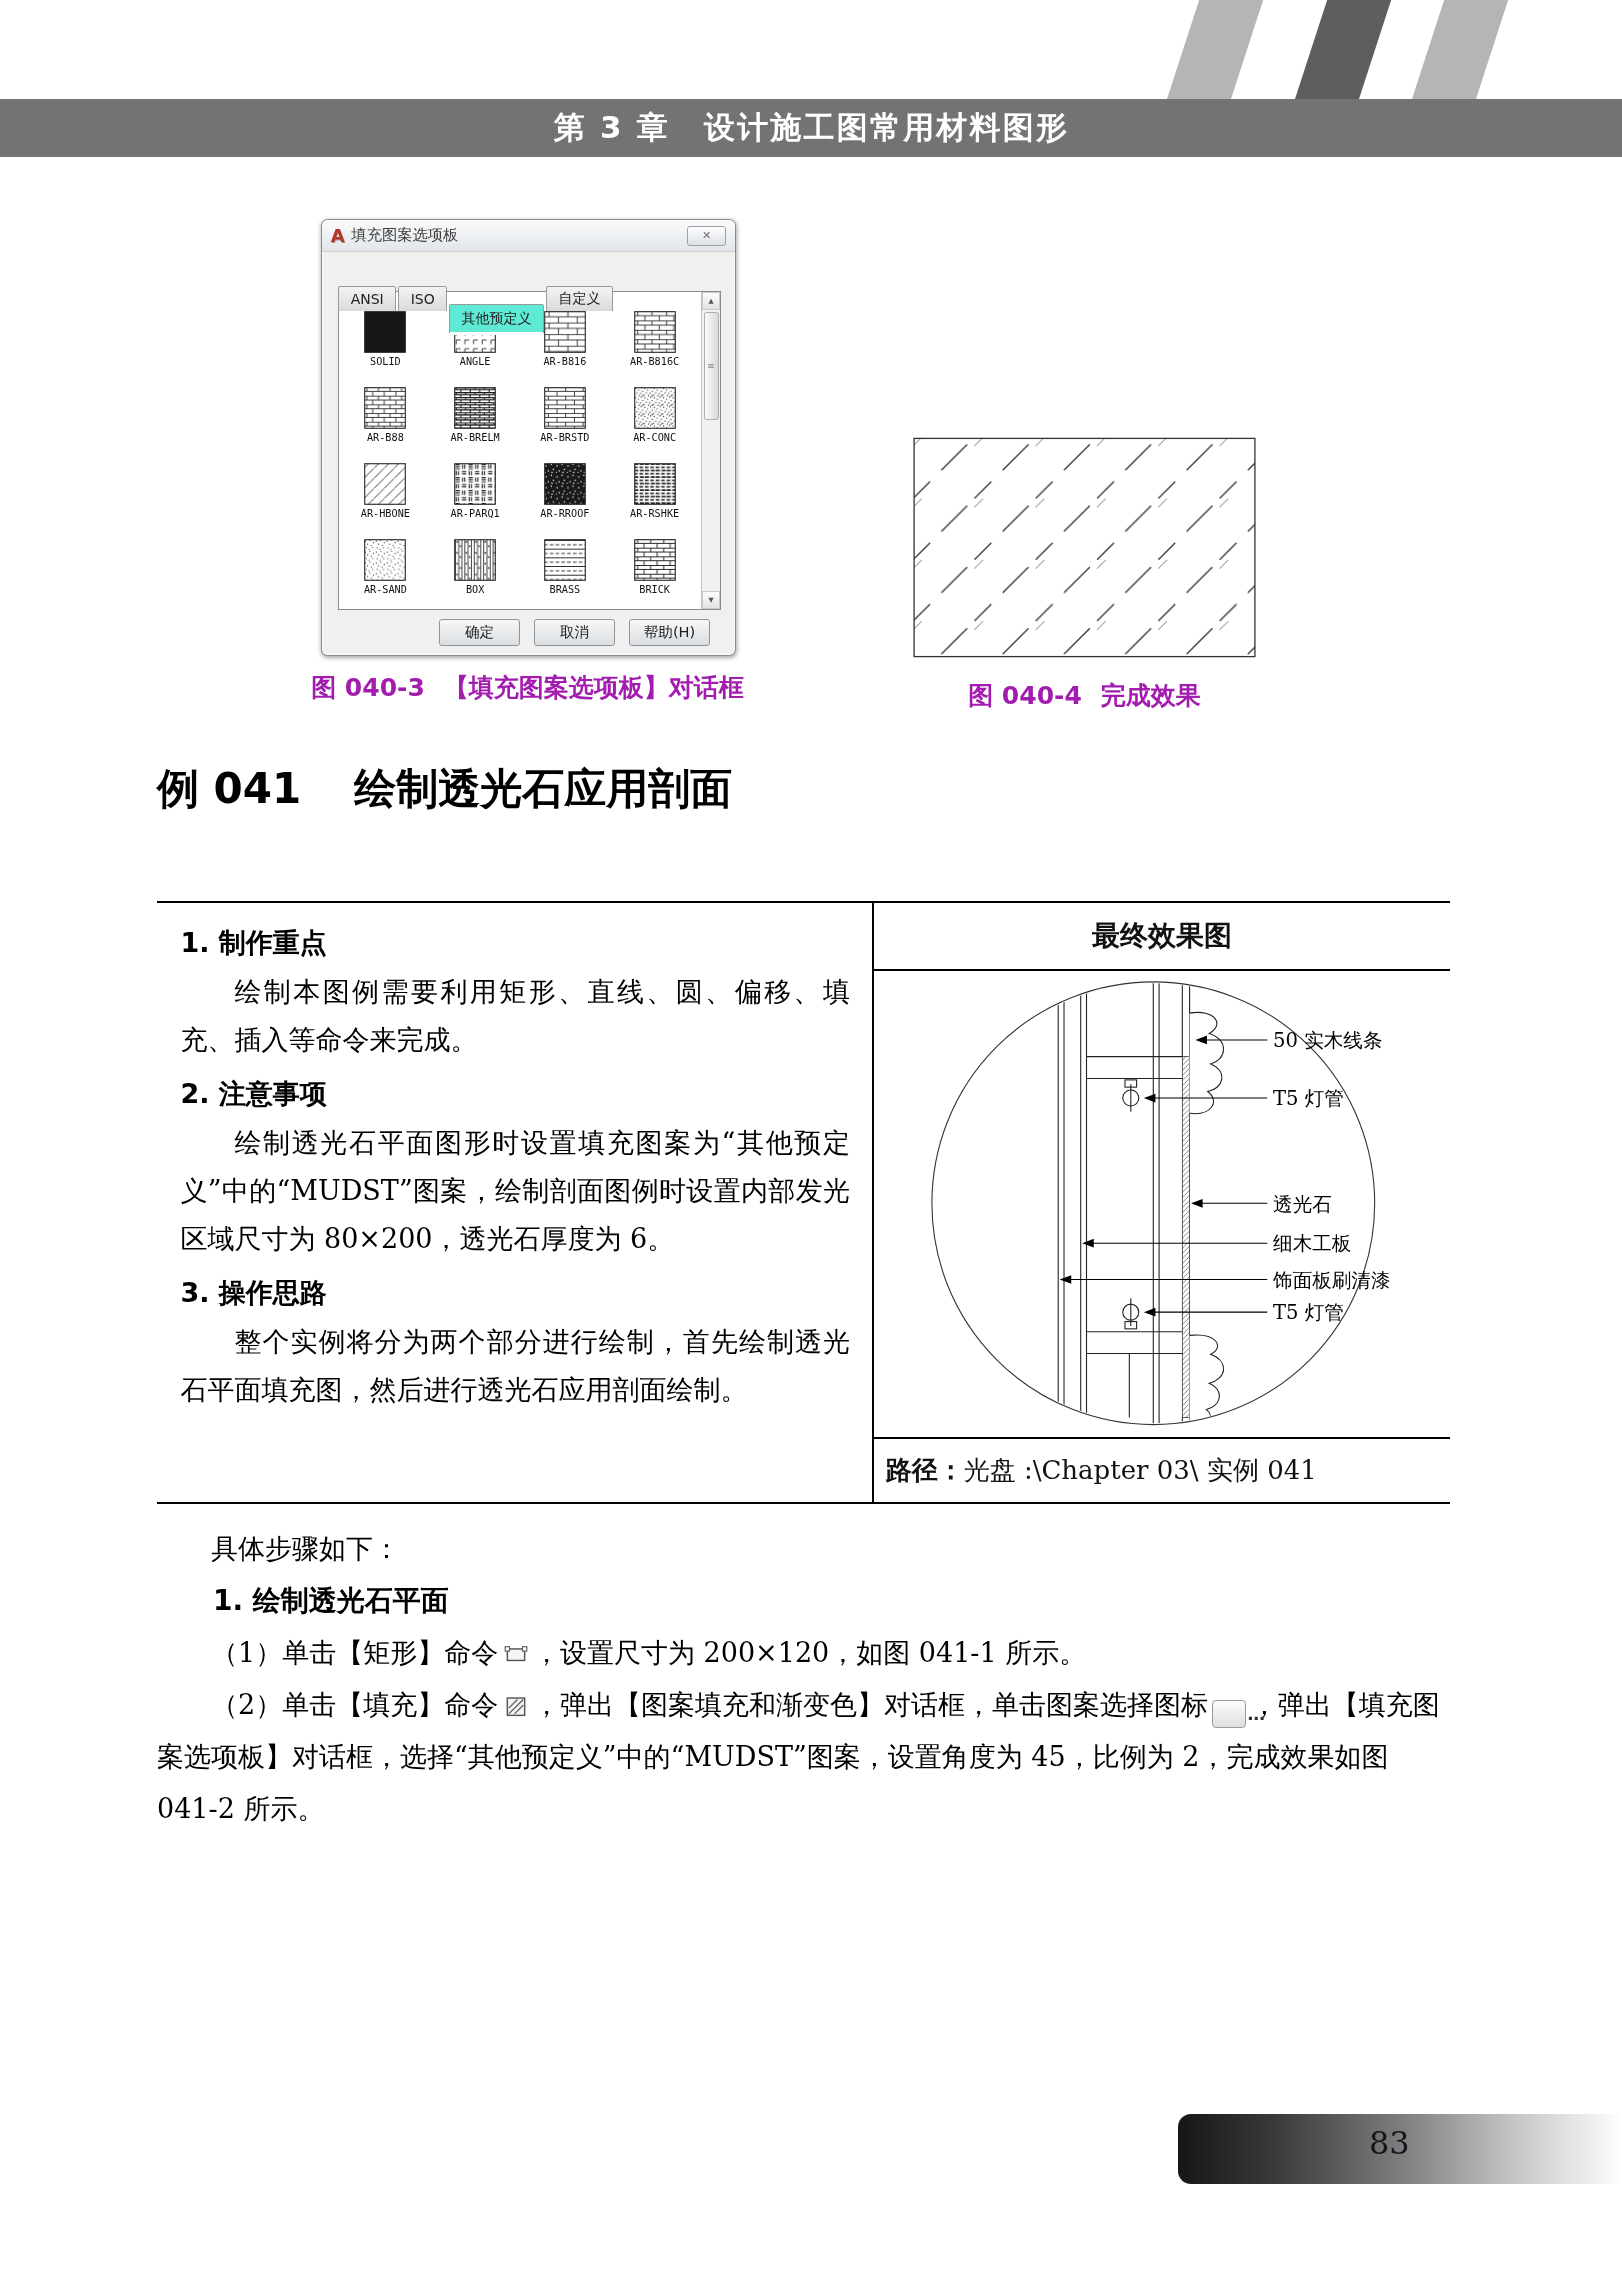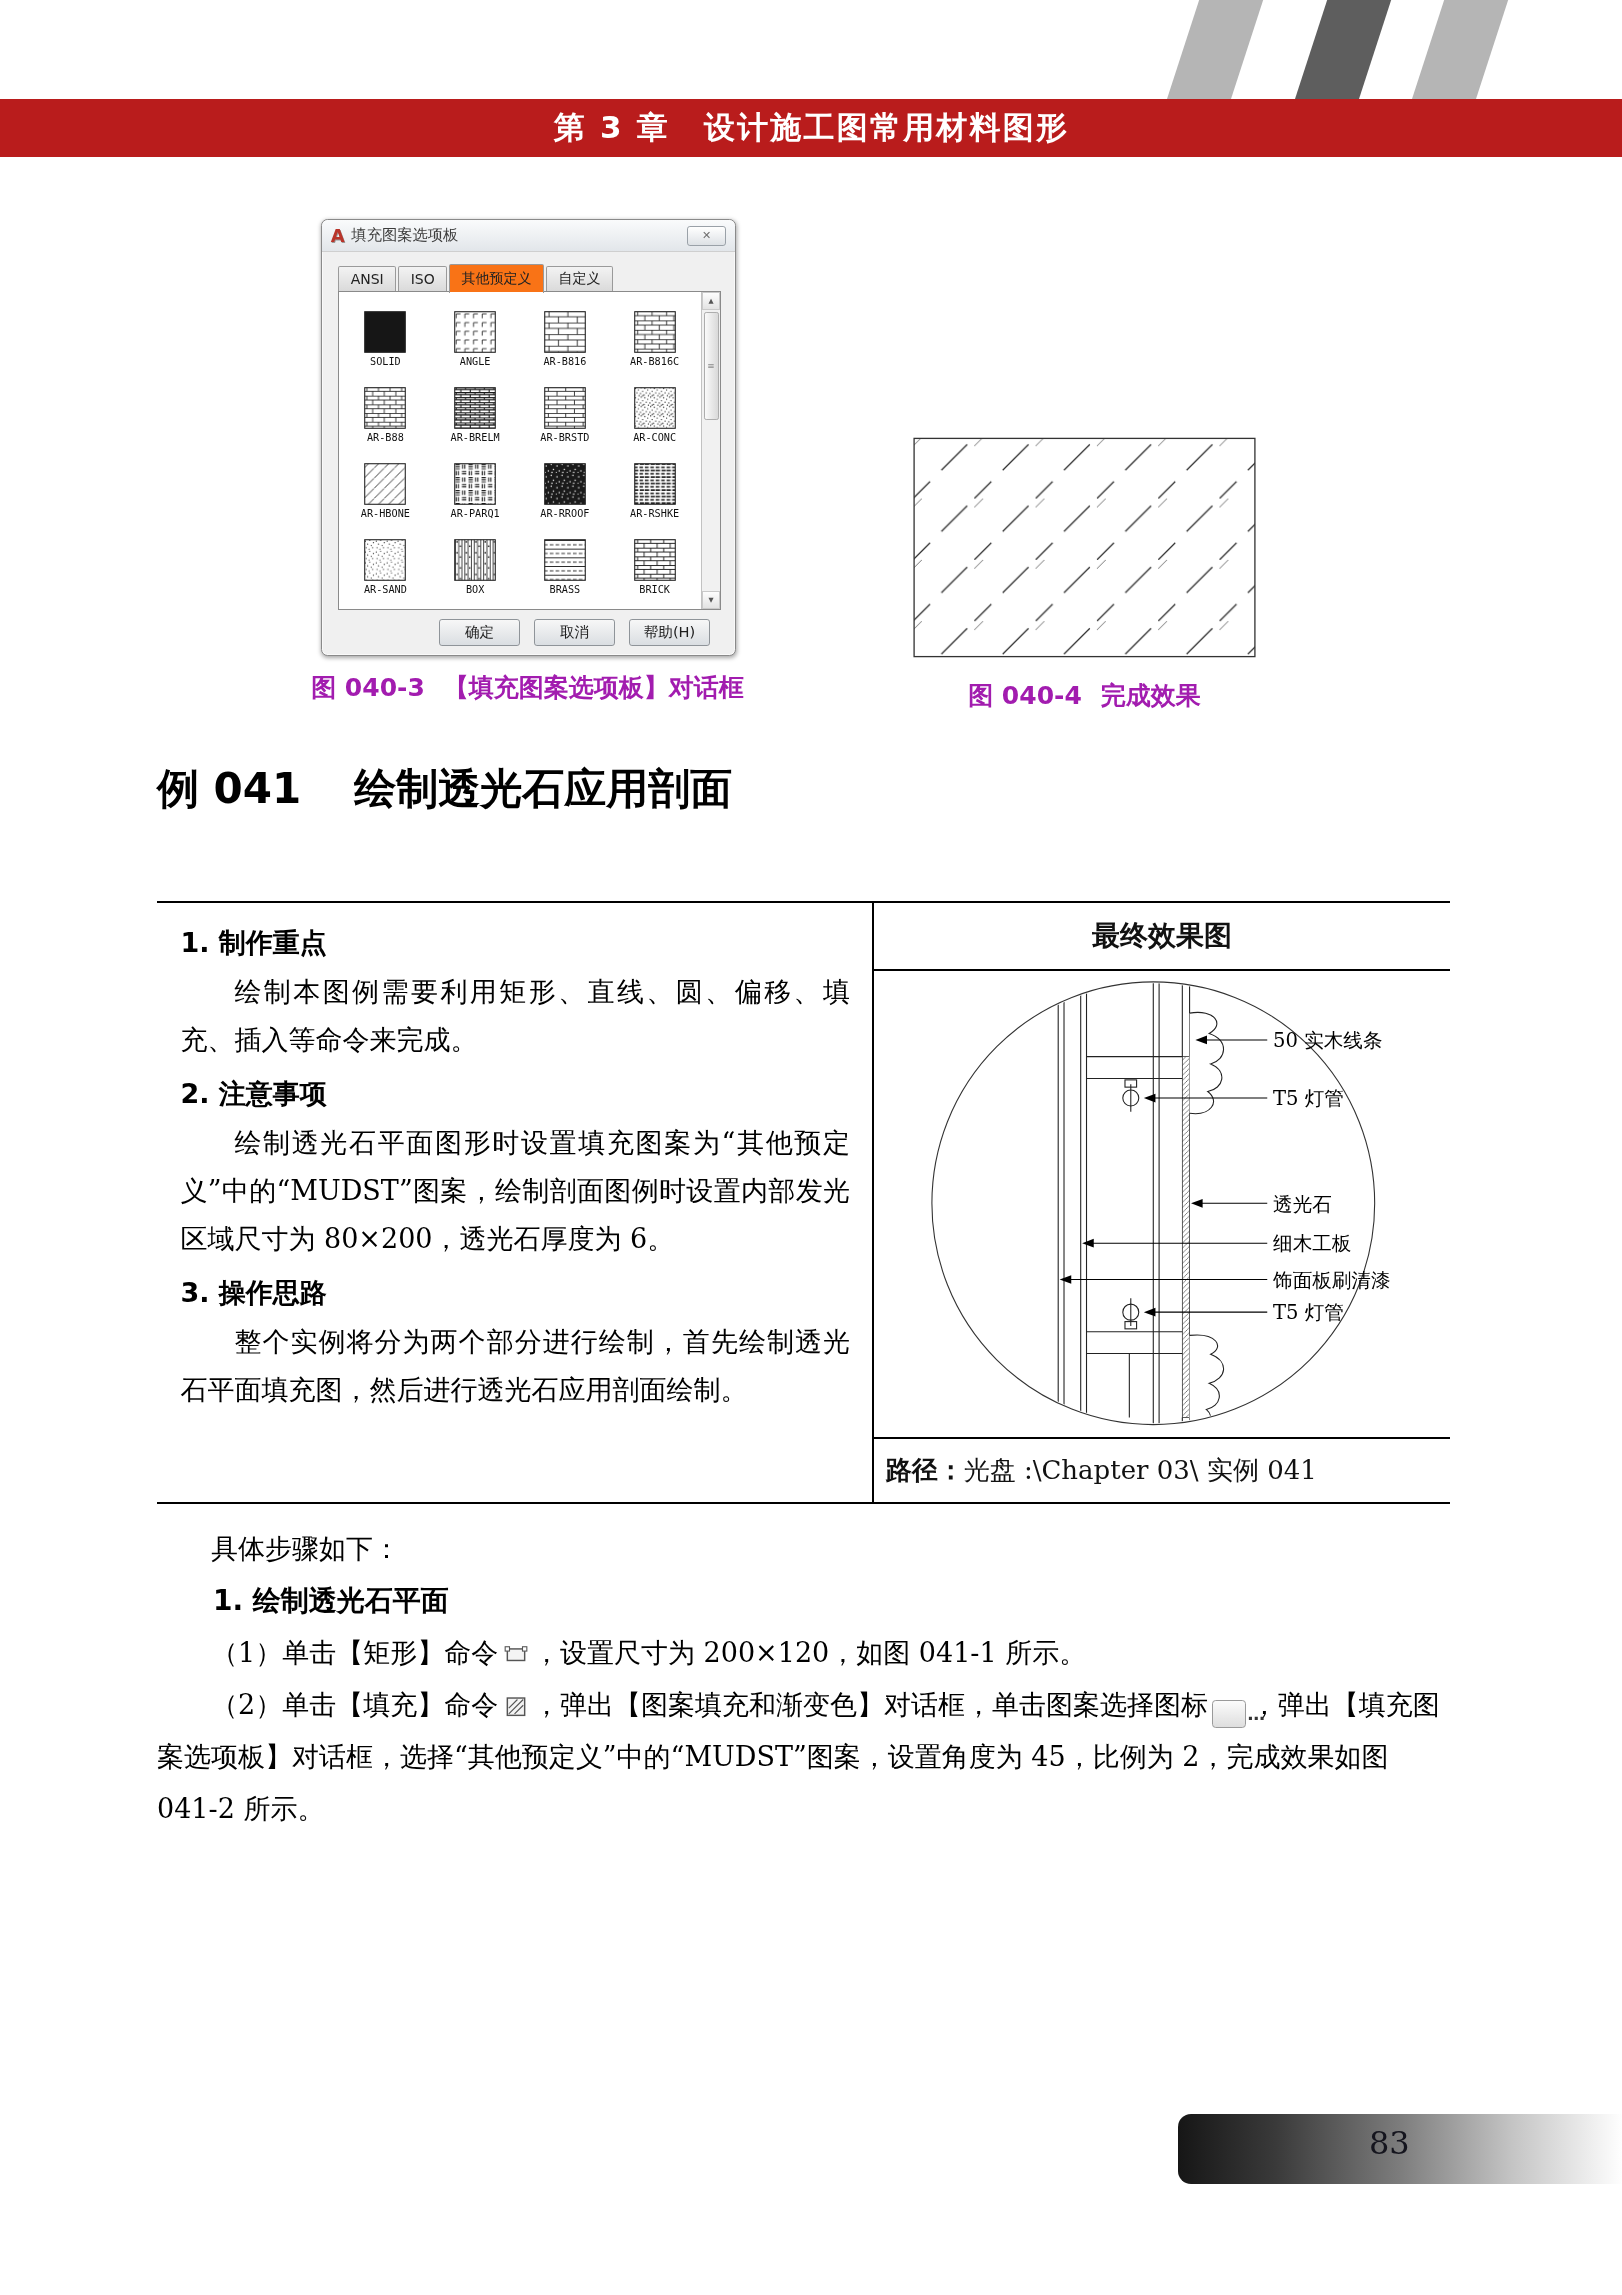--- a/index.html
+++ b/index.html
@@ -5,42 +5,42 @@
   html,body{margin:0;padding:0;background:#888;}
   .page{position:relative;width:1623px;height:2295px;background:#ffffff;overflow:hidden;
         font-family:"DejaVu Serif", serif;color:#111;}
 
   
   .deco-bar{position:absolute;top:0;height:99px;width:64px;transform:skewX(-18deg);transform-origin:bottom left;}
   .deco-light{background:#b5b5b5;}
   .deco-dark{background:#5e5e5e;}
 
   
-  .chapter-bar{position:absolute;left:0;top:99px;width:100%;height:58px;background:#b91c1c;
+  .chapter-bar{position:absolute;left:0;top:99px;width:100%;height:58px;background:#737373;
     display:flex;align-items:center;justify-content:center;}
   .chapter-bar .txt{color:#fff;font-family:"DejaVu Sans",sans-serif;font-weight:bold;font-size:31px;letter-spacing:2.2px;}
   .chapter-bar .gap{display:inline-block;width:34px;}
 
   
   .acad-dialog{position:absolute;left:321px;top:219px;width:413px;height:435px;background:#f0f0f0;
     border:0.7px solid #8a8a8a;border-radius:6.6px;box-shadow:0.7px 1.5px 4.4px rgba(0,0,0,.35), inset 0 0 0 0.7px #fdfdfd;}
   .dlg-titlebar{height:31px;display:flex;align-items:center;padding:0 8.8px;border-radius:6.6px 6.6px 0 0;
     background:linear-gradient(#fafbfc,#e2e6ea);border-bottom:0.7px solid #cfcfcf;}
   .acad-icon{font-family:"DejaVu Sans",sans-serif;font-weight:bold;font-size:18px;color:#b9342a;
     text-shadow:0.7px 0.7px 0 #999;margin-right:6.6px;line-height:1;}
   .dlg-title{font-family:"DejaVu Sans",sans-serif;font-size:15.3px;color:#3c3c3c;}
   .dlg-close{margin-left:auto;width:37px;height:18px;border:0.7px solid #9aa1a8;border-radius:2.9px;
     background:linear-gradient(#ffffff,#dde1e5);display:flex;align-items:center;justify-content:center;
     font-size:11px;color:#6e6e6e;font-family:"DejaVu Sans",sans-serif;}
   .dlg-tabs{position:absolute;left:16px;top:44px;display:flex;align-items:center;z-index:2;}
   .tab{height:23.4px;padding:0 11.7px;margin-right:1.5px;display:flex;align-items:center;
     border:0.7px solid #9a9a9a;border-bottom:none;border-radius:2.2px 2.2px 0 0;
     background:linear-gradient(#f3f3f3,#dadada);
     font-family:"DejaVu Sans",sans-serif;font-size:14px;color:#222;}
-  .tab.active{height:28px;background:#f97316;position:relative;}
+  .tab.active{height:28px;background:#5eead4;position:relative;margin-top:40px;}
   .tab.active::after{content:"";position:absolute;left:0;right:0;bottom:-1.5px;height:2.2px;background:#fff;}
   .dlg-list{position:absolute;left:16px;top:71px;width:381px;height:317px;background:#fff;
     border:0.7px solid #8a8a8a;display:flex;z-index:1;}
   .pattern-grid{flex:1;display:grid;grid-template-columns:repeat(4,1fr);grid-auto-rows:76px;
     padding:7.3px 1.5px 0 1.5px;justify-items:center;align-content:start;}
   .swatch-cell{display:flex;flex-direction:column;align-items:center;margin-top:12px;}
   .swatch-box{width:42px;height:42px;display:block;}
   .swatch-label{font-family:"DejaVu Sans Mono",monospace;font-size:10.2px;margin-top:2.9px;color:#111;}
   .dlg-scrollbar{width:18px;border-left:0.7px solid #c2c2c2;background:#f1f1f1;display:flex;flex-direction:column;}
   .scroll-btn{height:16px;display:flex;align-items:center;justify-content:center;font-size:6.6px;color:#555;

